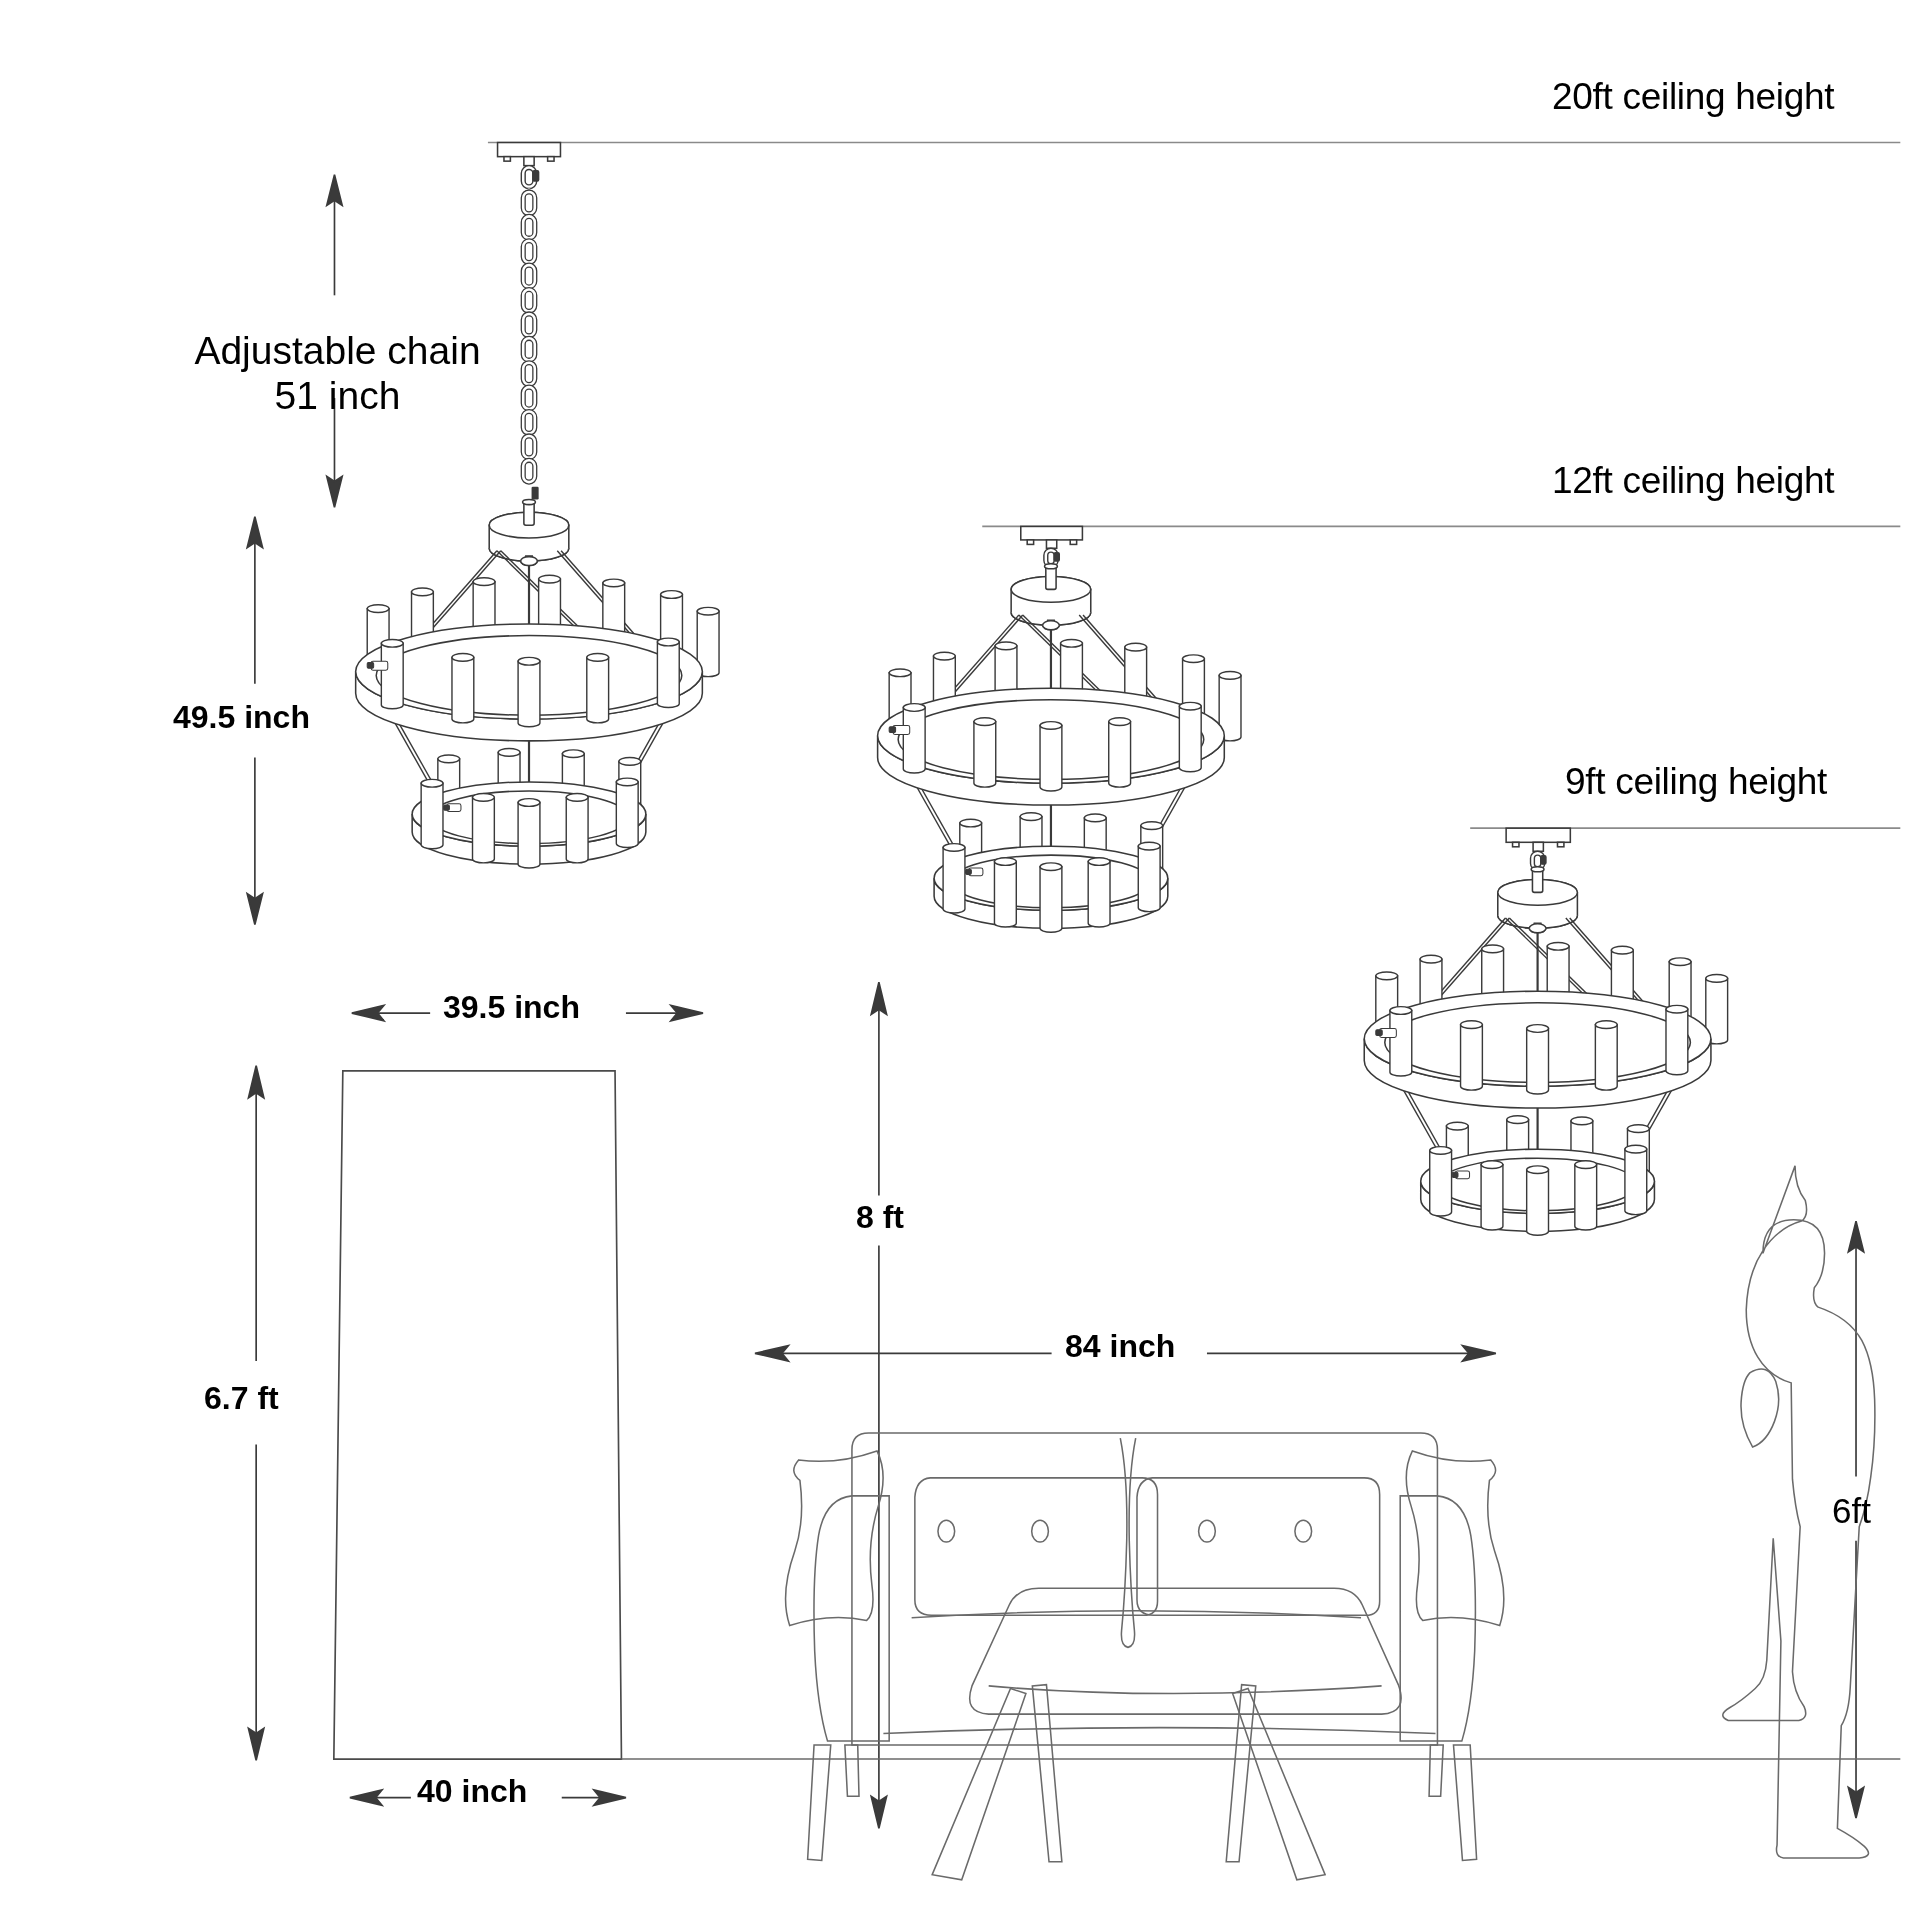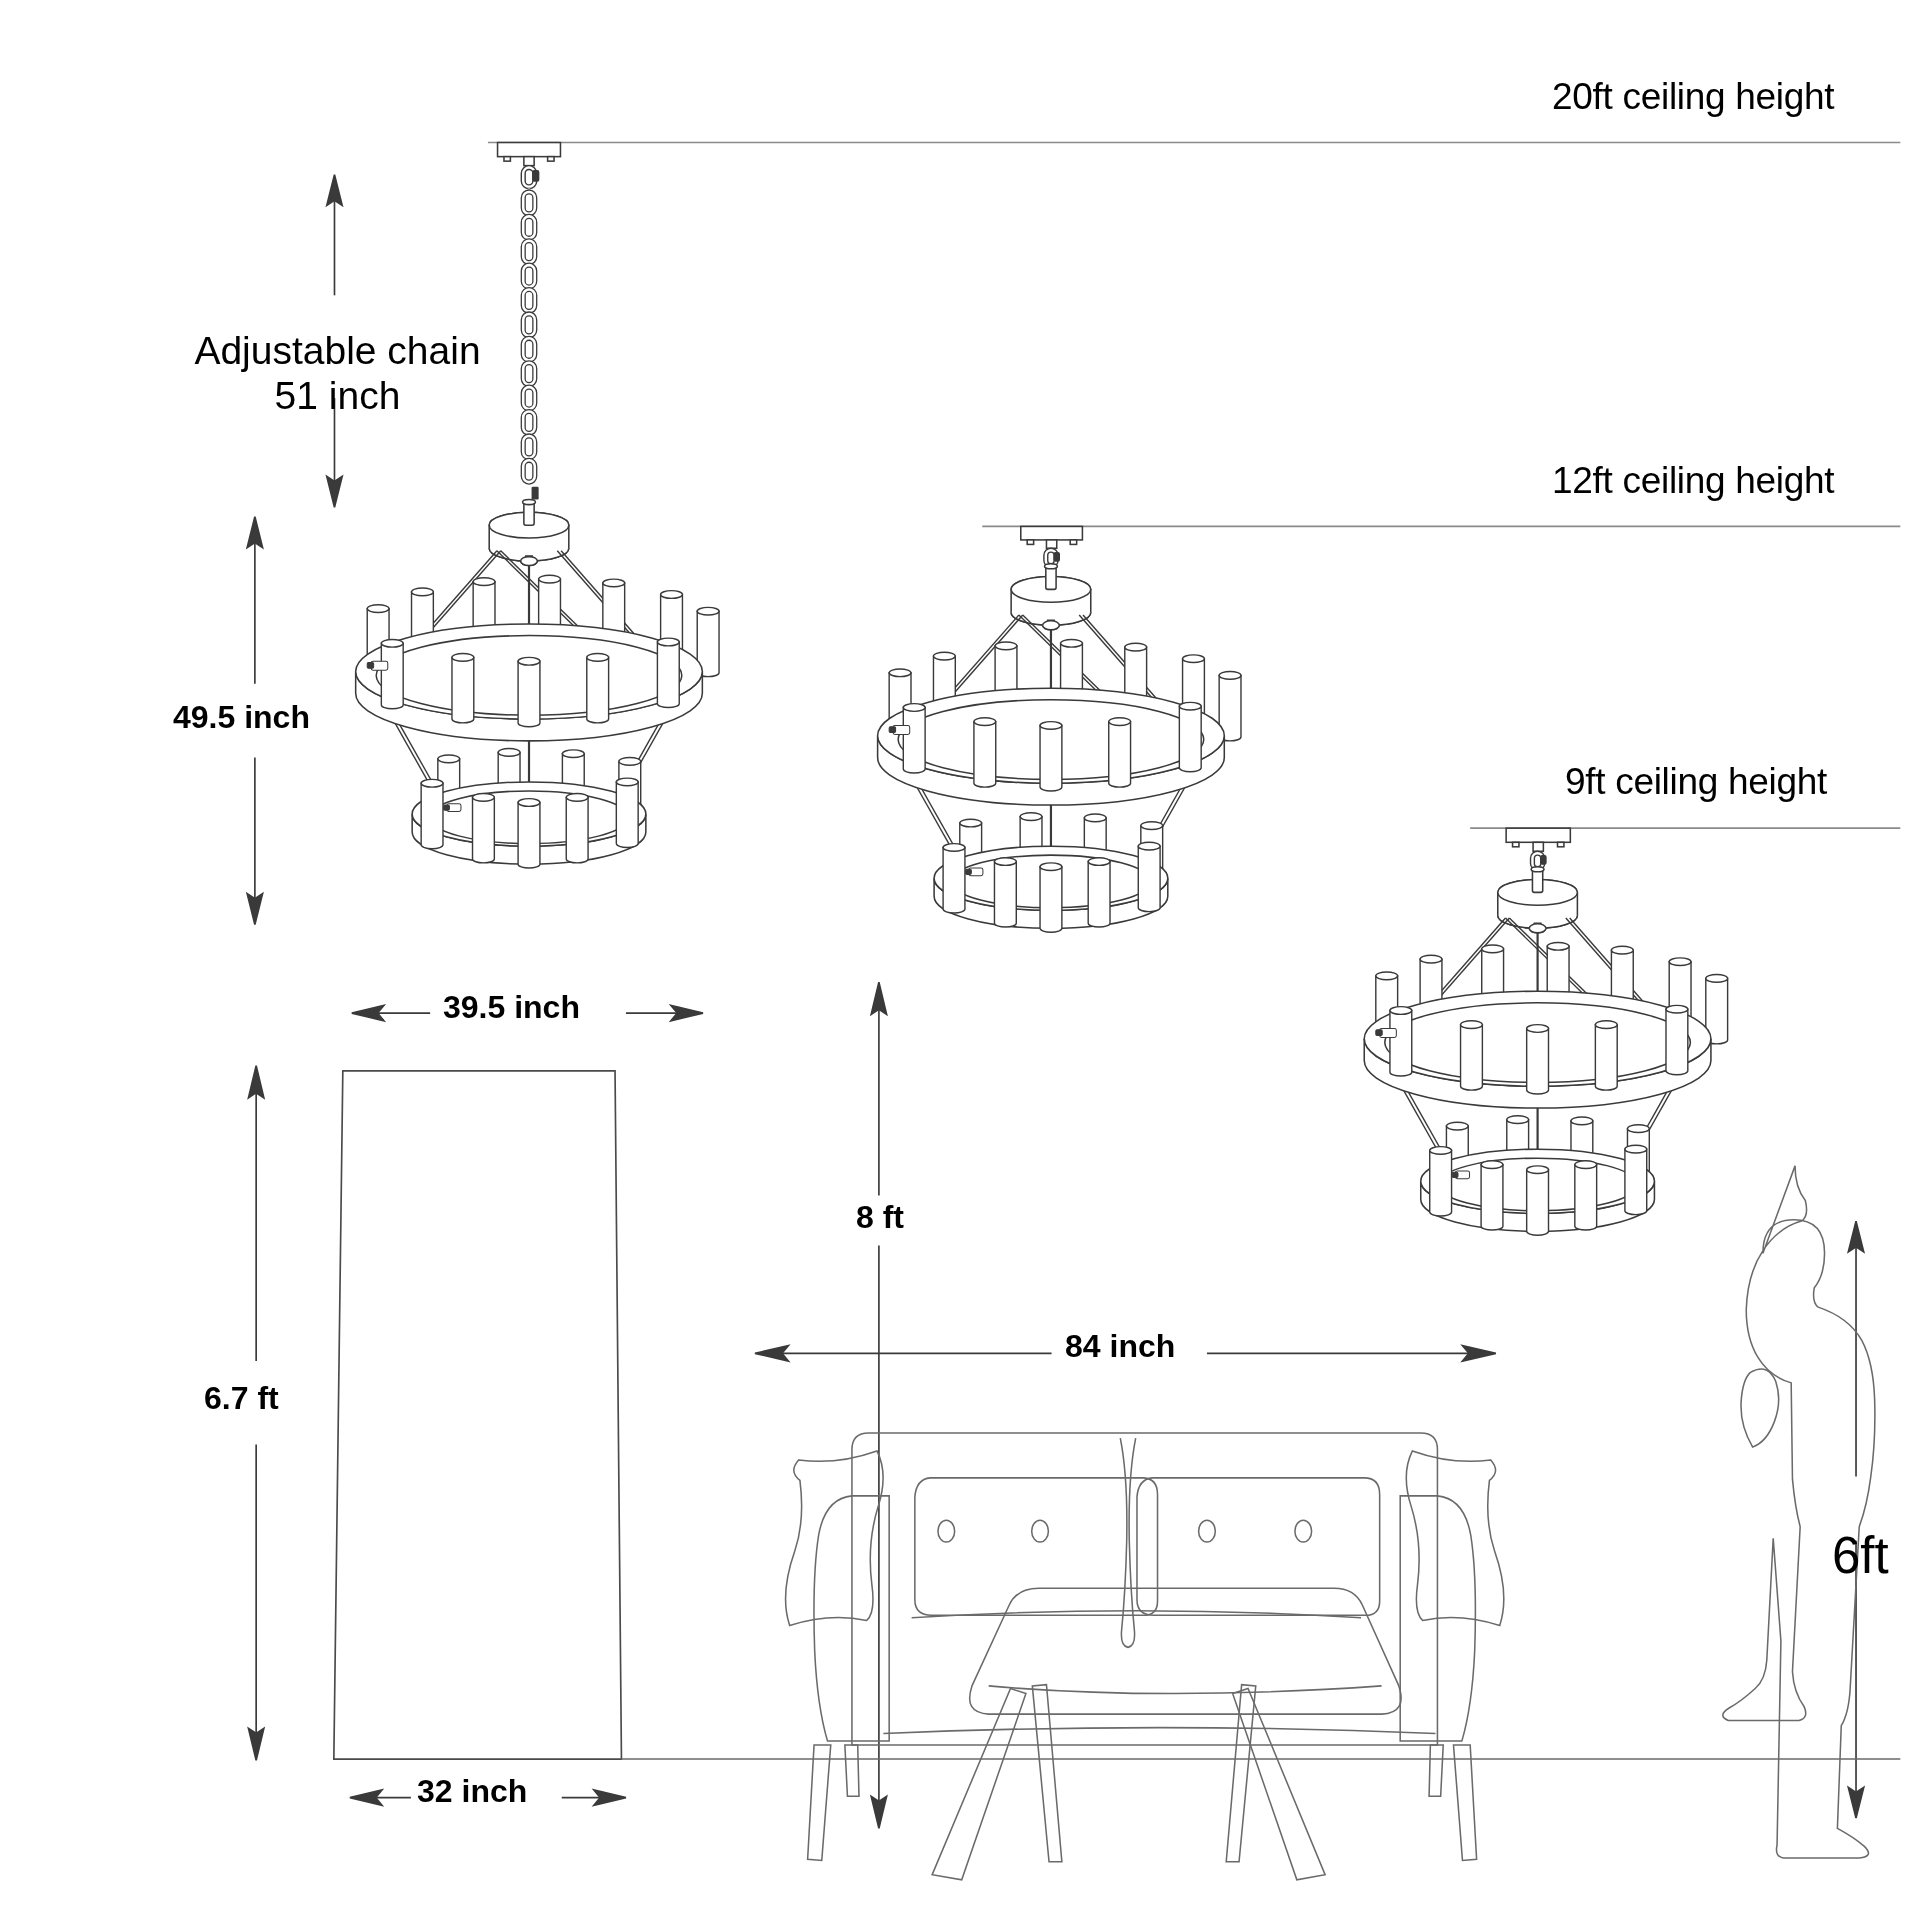--- a/index.html
+++ b/index.html
@@ -2,21 +2,21 @@
 <html style="font-size:10.3px"><head>
 <meta charset="utf-8">
 <style>
   html,body{margin:0;padding:0;background:#ffffff;}
   body{width:1926px;height:1926px;font-family:"Liberation Sans",sans-serif;overflow:hidden;}
   #stage{position:relative;width:1590px;height:1926px;background:#fff;}
   svg{position:absolute;left:0;top:0;width:1926px;height:1926px;}
   .lbl{position:absolute;color:#000;white-space:nowrap;font-family:"Liberation Sans",sans-serif;}
   .lbl.ceil{font-size:37px;letter-spacing:-0.3px;}
   .lbl.dim{font-size:32px;font-weight:bold;}
-  .lbl.dim2{font-size:51px;margin-top:35px;}
+  .lbl.dim2{font-size:35px;}
   .lbl.chain{font-size:39px;text-align:center;line-height:1.15;margin-top:37px;}
 </style>
 </head>
 <body>
 
 <div id="stage">
 
 <svg viewBox="0 0 3000 3000" xmlns="http://www.w3.org/2000/svg">
   <defs>
     <g id="candle">
@@ -340,21 +340,21 @@
 
 <div class="lbl chain" style="left:177px;top:292px;width:321px;">Adjustable chain</div>
 <div class="lbl chain" style="left:177px;top:337px;width:321px;">51 inch</div>
 
 <div class="lbl dim" style="left:173px;top:699px;">49.5 inch</div>
 
 <div class="lbl dim" style="left:443px;top:989px;text-align:center;">39.5 inch</div>
 
 <div class="lbl dim" style="left:204px;top:1380px;">6.7 ft</div>
 
-<div class="lbl dim" style="left:417px;top:1773px;">32 inch</div>
+<div class="lbl dim" style="left:417px;top:1773px;">40 inch</div>
 
 <div class="lbl dim" style="left:856px;top:1199px;">8 ft</div>
 
 <div class="lbl dim" style="left:1065px;top:1328px;">84 inch</div>
 
 <div class="lbl dim2" style="left:1832px;top:1491px;">6ft</div>
 
 </div>
 
 

